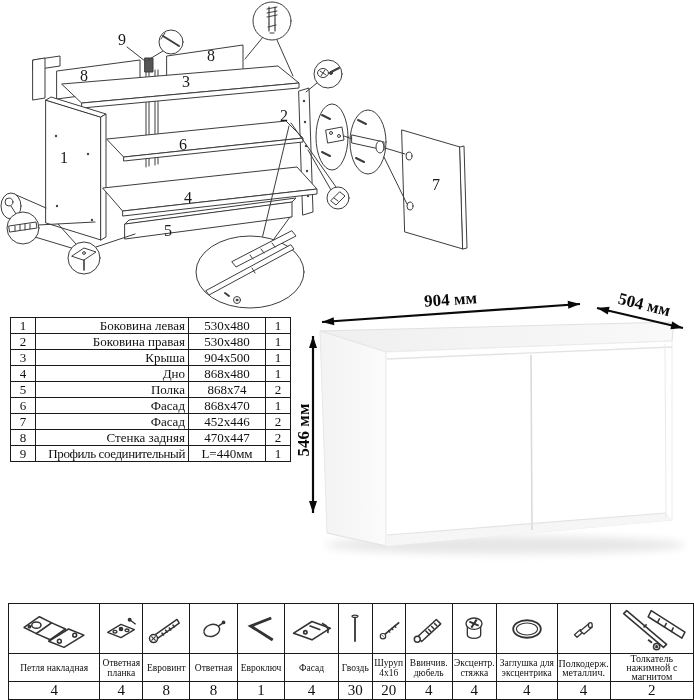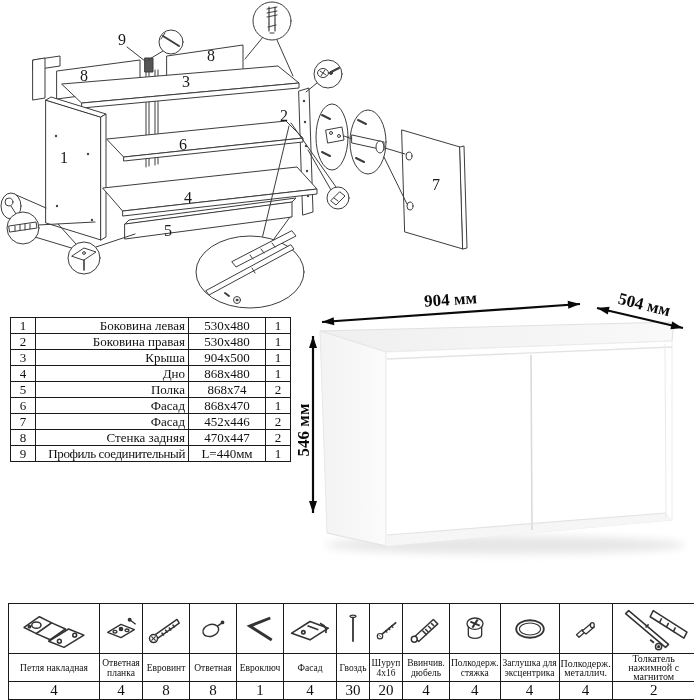--- a/index.html
+++ b/index.html
@@ -468,21 +468,21 @@
       <tr class="names">
         <td>Петля накладная</td>
         <td>Ответная планка</td>
         <td>Евровинт</td>
         <td>Ответная</td>
         <td>Евроключ</td>
         <td>Фасад</td>
         <td>Гвоздь</td>
         <td>Шуруп 4x16</td>
         <td>Ввинчив. дюбель</td>
-        <td>Полкодерж. стяжка</td>
+        <td>Эксцентр. стяжка</td>
         <td>Заглушка для эксцентрика</td>
         <td class="small">Полкодерж. металлич.</td>
         <td class="small">Толкатель нажимной с магнитом</td>
       </tr>
       <tr class="qty">
         <td>4</td>
         <td>4</td>
         <td>8</td>
         <td>8</td>
         <td>1</td>

